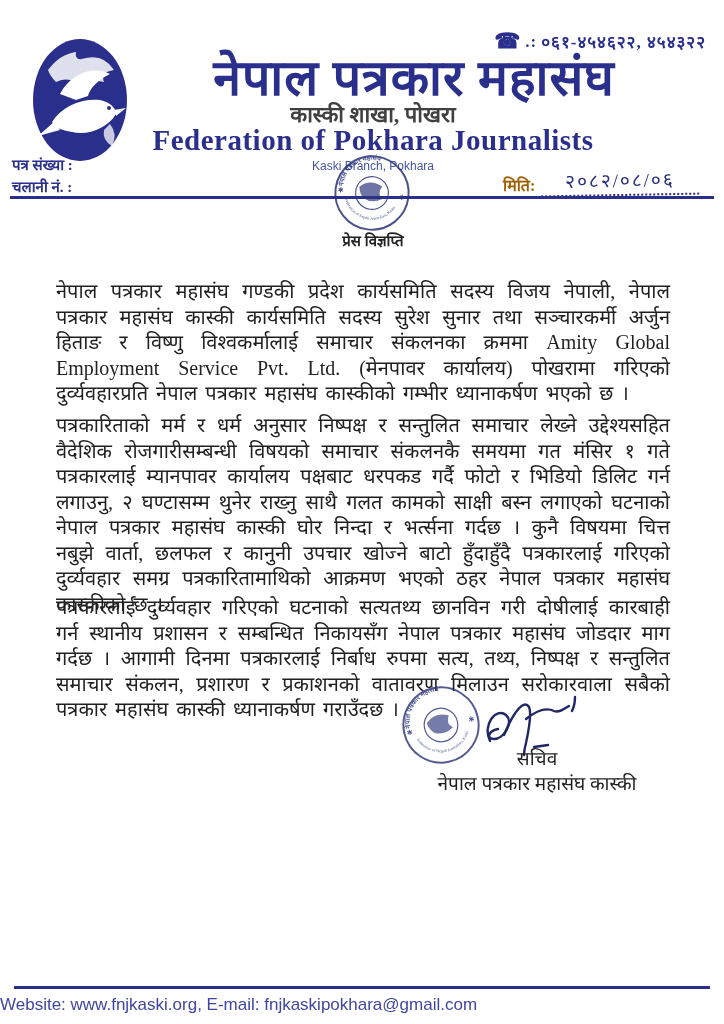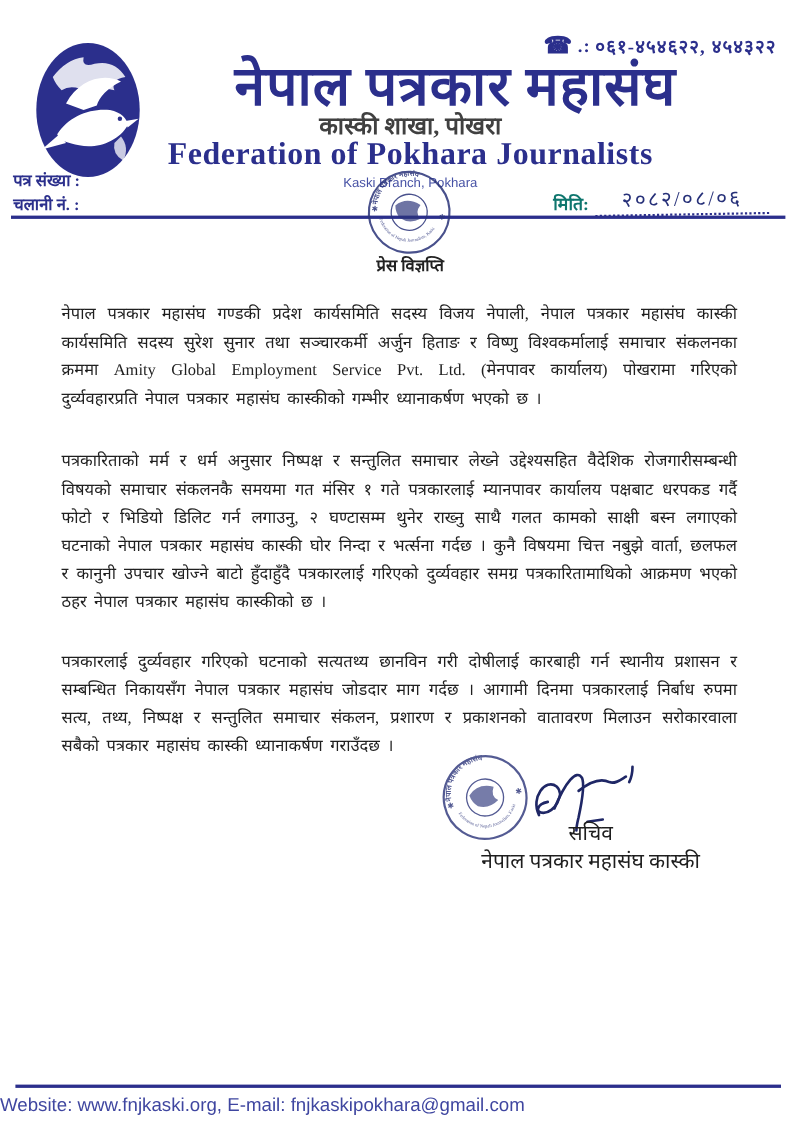--- a/index.html
+++ b/index.html
@@ -18,34 +18,34 @@
     font-size:50px;font-weight:bold;color:#2b2f8c;letter-spacing:1px;white-space:nowrap;}
   .branch-nepali{position:absolute;left:40px;top:98px;width:666px;text-align:center;
     font-size:22px;font-weight:bold;color:#404040;}
   .org-english{position:absolute;left:40px;top:124px;width:666px;text-align:center;
     font-size:29px;font-weight:bold;color:#2b2f8c;letter-spacing:.5px;}
   .branch-english{position:absolute;left:40px;top:159px;width:666px;text-align:center;
     font-size:12px;color:#4752a5;font-family:"Liberation Sans","DejaVu Sans",sans-serif;}
   .ref-block{position:absolute;left:12px;top:154px;font-size:15px;font-weight:bold;
     color:#2b2f8c;line-height:22px;}
   .date-row{position:absolute;left:503px;top:167px;display:flex;align-items:flex-end;gap:6px;}
-  .date-label{font-size:16px;font-weight:bold;color:#0f766e;}
+  .date-label{font-size:16px;font-weight:bold;color:#a16207;}
   .date-value{display:inline-block;width:158px;text-align:center;font-size:19px;
     color:#273179;border-bottom:2px dotted #2b2f8c;transform:rotate(-1deg);
     letter-spacing:2px;padding-bottom:1px;}
   .rule-top{position:absolute;top:196px;left:10px;width:704px;height:3px;background:#2b2f8c;z-index:1;}
   .rule-bottom{position:absolute;top:986px;left:14px;width:696px;height:3px;background:#2b2f8c;}
   
   .stamp{position:absolute;color:#2a3379;z-index:2;}
   .stamp-top{left:333px;top:154px;width:78px;height:78px;opacity:.85;transform:rotate(7deg);}
   .stamp-bottom{left:401px;top:685px;width:80px;height:80px;opacity:.8;transform:rotate(-12deg);}
   
   .press-title{position:absolute;left:40px;top:230px;width:666px;text-align:center;
     font-size:15px;font-weight:bold;color:#222;}
-  .para{position:absolute;left:56px;width:614px;font-size:15px;line-height:25.5px;
+  .para{position:absolute;left:56px;width:614px;font-size:20px;line-height:25.5px;
     text-align:justify;color:#1f1f1f;word-spacing:3px;}
   .para-1{top:259px;}
   .para-2{top:393px;}
   .para-3{top:575px;}
   
   .signature-svg{position:absolute;left:474px;top:689px;width:118px;height:70px;z-index:3;}
   .sig-block{position:absolute;left:412px;top:746px;width:250px;text-align:center;
     font-size:19px;color:#1e1e1e;line-height:25px;z-index:3;}
   .sig-block div{white-space:nowrap;}
   

